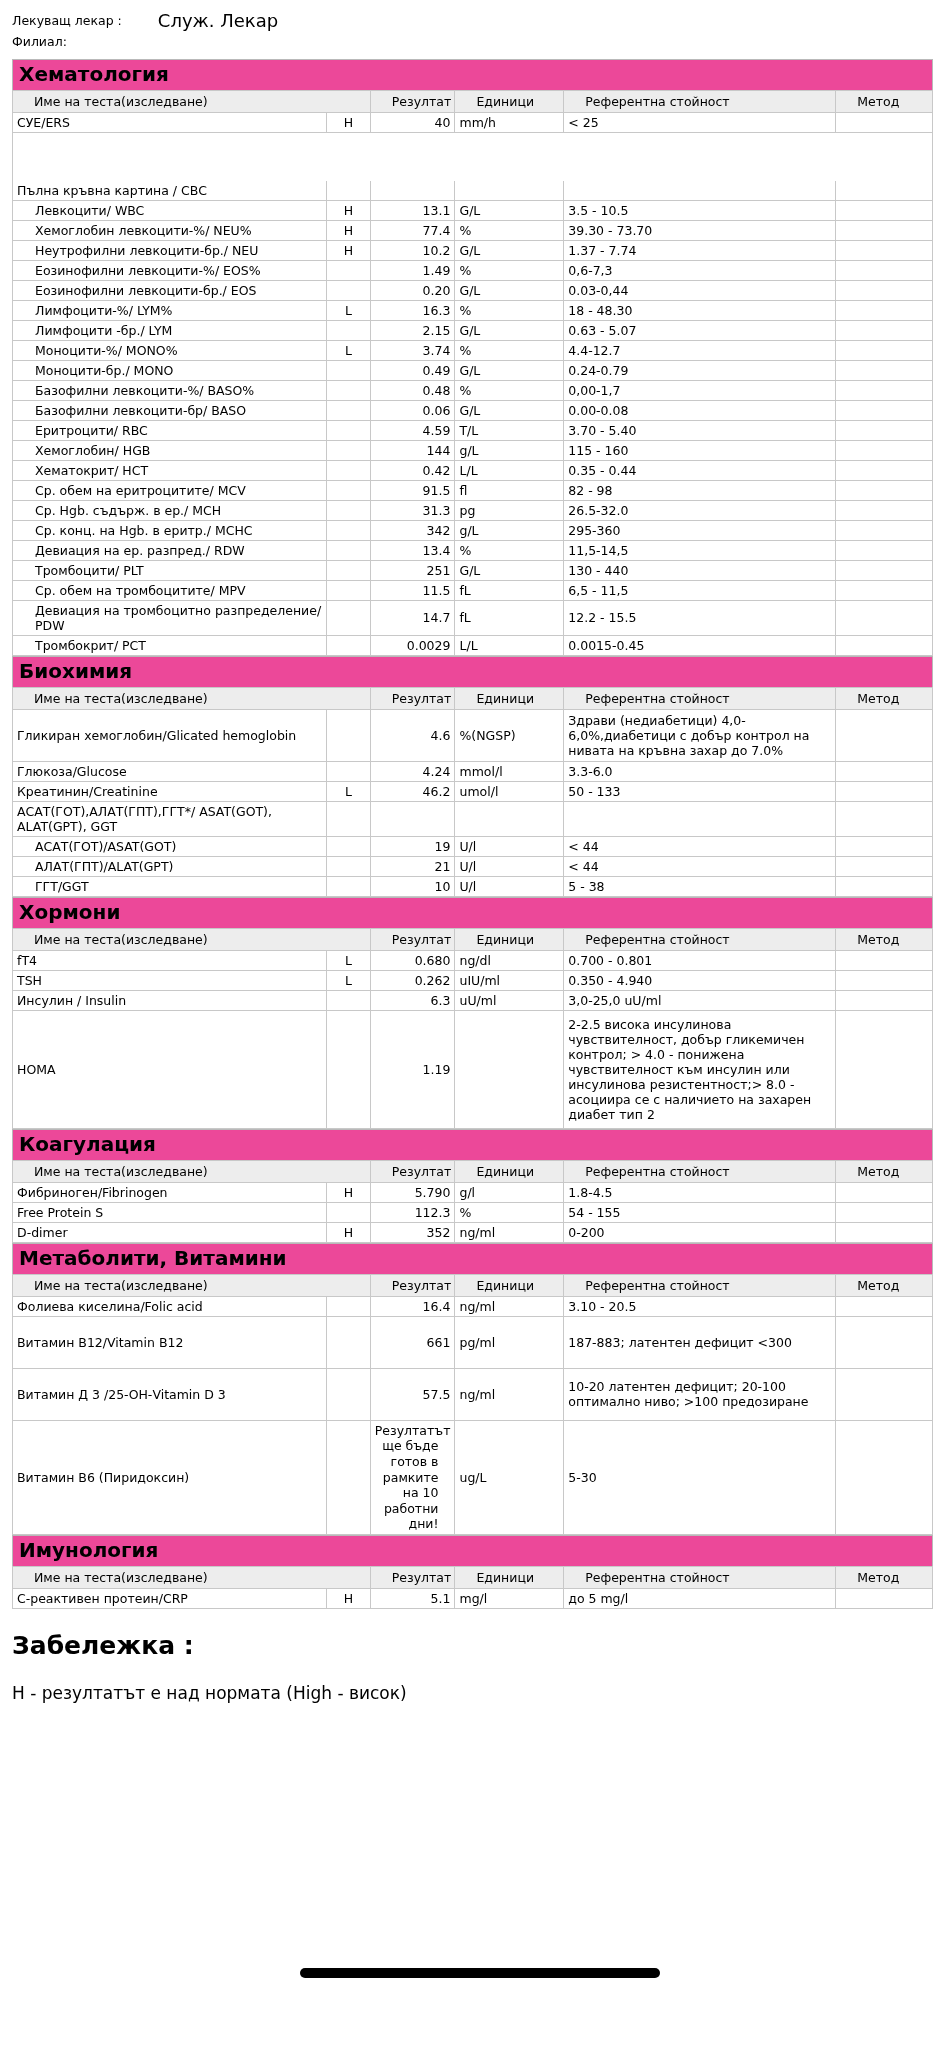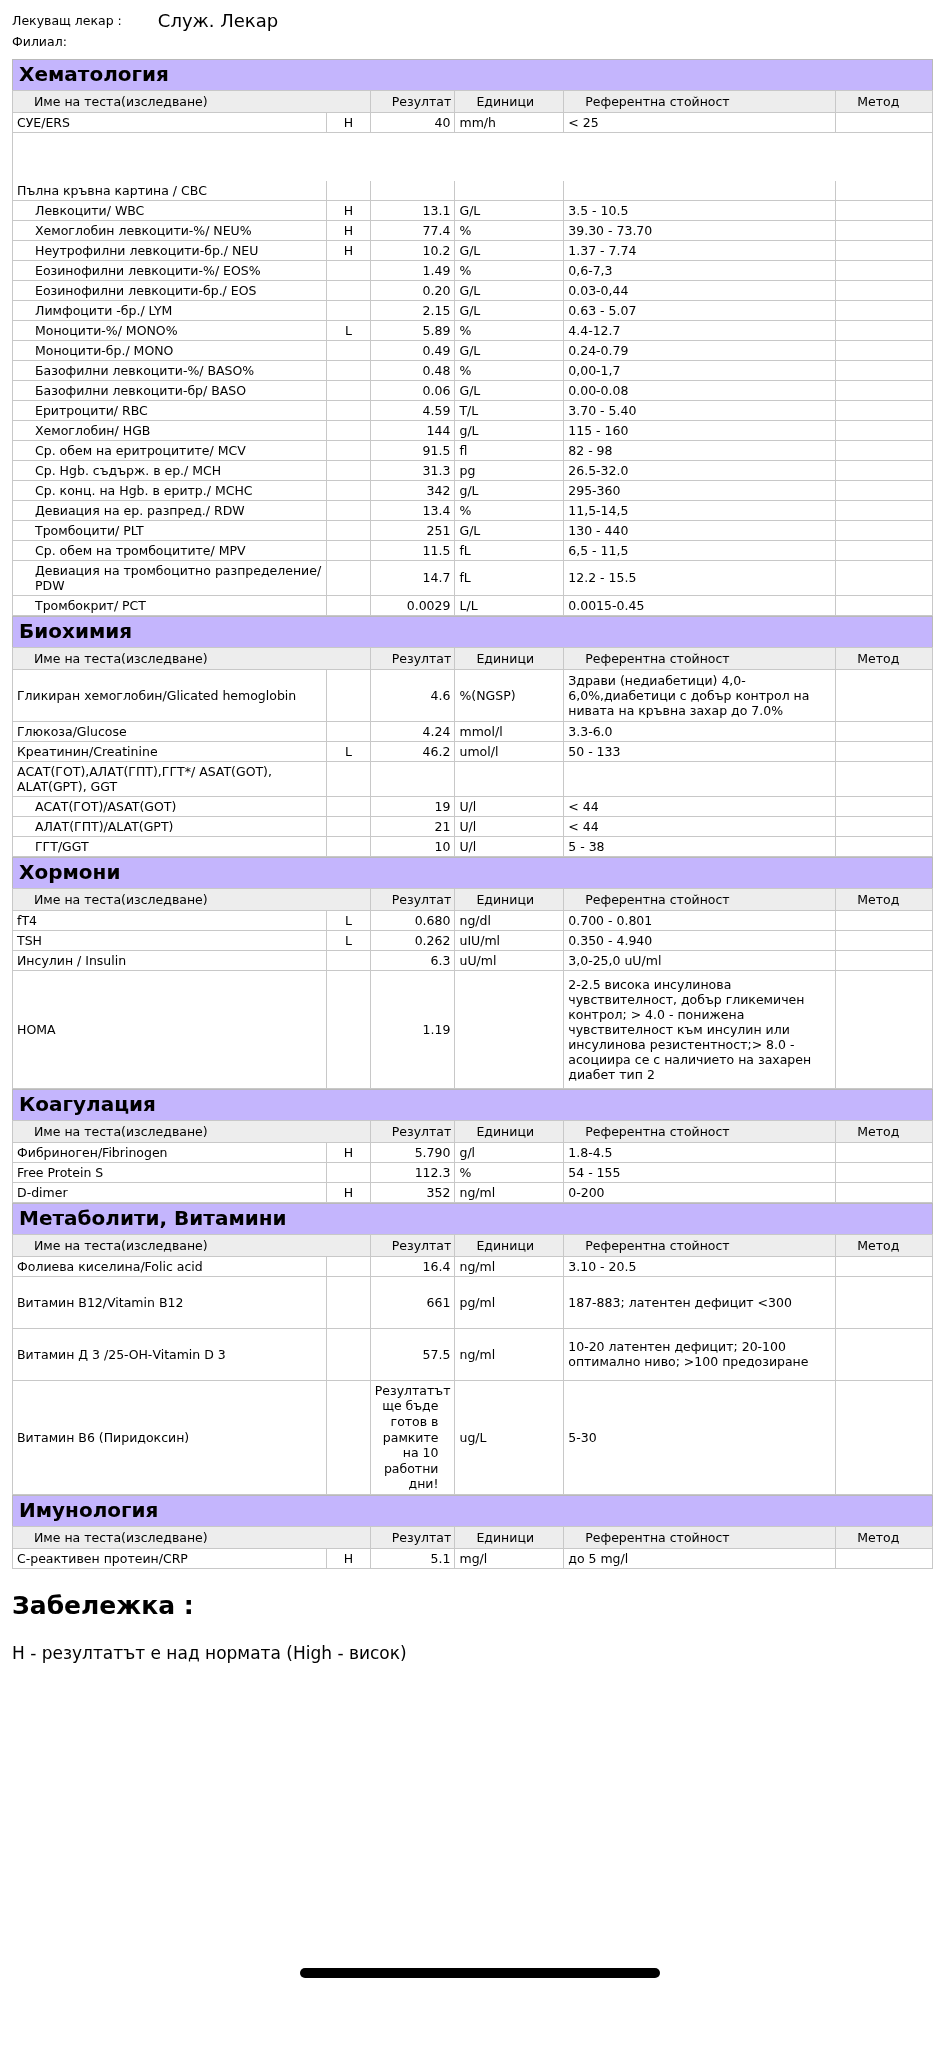--- a/index.html
+++ b/index.html
@@ -34,21 +34,21 @@
   }
   .hdr-value {
     font-size: 18px;
     margin-left: 36px;
   }
   .hdr-row2 { margin-top: 1px; }
 
   
   .section { margin-top: 0; }
   .section-title {
-    background: #c4b5fd;
+    background: #ec4899;
     border: 1px solid #b9b9b9;
     border-bottom: none;
     font-size: 20px;
     font-weight: bold;
     padding: 3px 6px 4px 6px;
     line-height: 1.15;
   }
   table.res {
     border-collapse: collapse;
     width: 100%;
@@ -205,31 +205,39 @@
             </tr>
             <tr>
               <td class="name indent">Еозинофилни левкоцити-бр./ EOS</td>
               <td class="flag"></td>
               <td class="val">0.20</td>
               <td class="unit">G/L</td>
               <td class="ref">0.03-0,44</td>
               <td class="met"></td>
             </tr>
             <tr>
+              <td class="name indent">Лимфоцити-%/ LYM%</td>
+              <td class="flag">L</td>
+              <td class="val">16.3</td>
+              <td class="unit">%</td>
+              <td class="ref">18 - 48.30</td>
+              <td class="met"></td>
+            </tr>
+            <tr>
               <td class="name indent">Лимфоцити -бр./ LYM</td>
               <td class="flag"></td>
               <td class="val">2.15</td>
               <td class="unit">G/L</td>
               <td class="ref">0.63 - 5.07</td>
               <td class="met"></td>
             </tr>
             <tr>
               <td class="name indent">Моноцити-%/ MONO%</td>
               <td class="flag">L</td>
-              <td class="val">5.89</td>
+              <td class="val">3.74</td>
               <td class="unit">%</td>
               <td class="ref">4.4-12.7</td>
               <td class="met"></td>
             </tr>
             <tr>
               <td class="name indent">Моноцити-бр./ MONO</td>
               <td class="flag"></td>
               <td class="val">0.49</td>
               <td class="unit">G/L</td>
               <td class="ref">0.24-0.79</td>
@@ -258,20 +266,28 @@
               <td class="unit">T/L</td>
               <td class="ref">3.70 - 5.40</td>
               <td class="met"></td>
             </tr>
             <tr>
               <td class="name indent">Хемоглобин/ HGB</td>
               <td class="flag"></td>
               <td class="val">144</td>
               <td class="unit">g/L</td>
               <td class="ref">115 - 160</td>
+              <td class="met"></td>
+            </tr>
+            <tr>
+              <td class="name indent">Хематокрит/ HCT</td>
+              <td class="flag"></td>
+              <td class="val">0.42</td>
+              <td class="unit">L/L</td>
+              <td class="ref">0.35 - 0.44</td>
               <td class="met"></td>
             </tr>
             <tr>
               <td class="name indent">Ср. обем на еритроцитите/ MCV</td>
               <td class="flag"></td>
               <td class="val">91.5</td>
               <td class="unit">fl</td>
               <td class="ref">82 - 98</td>
               <td class="met"></td>
             </tr>

